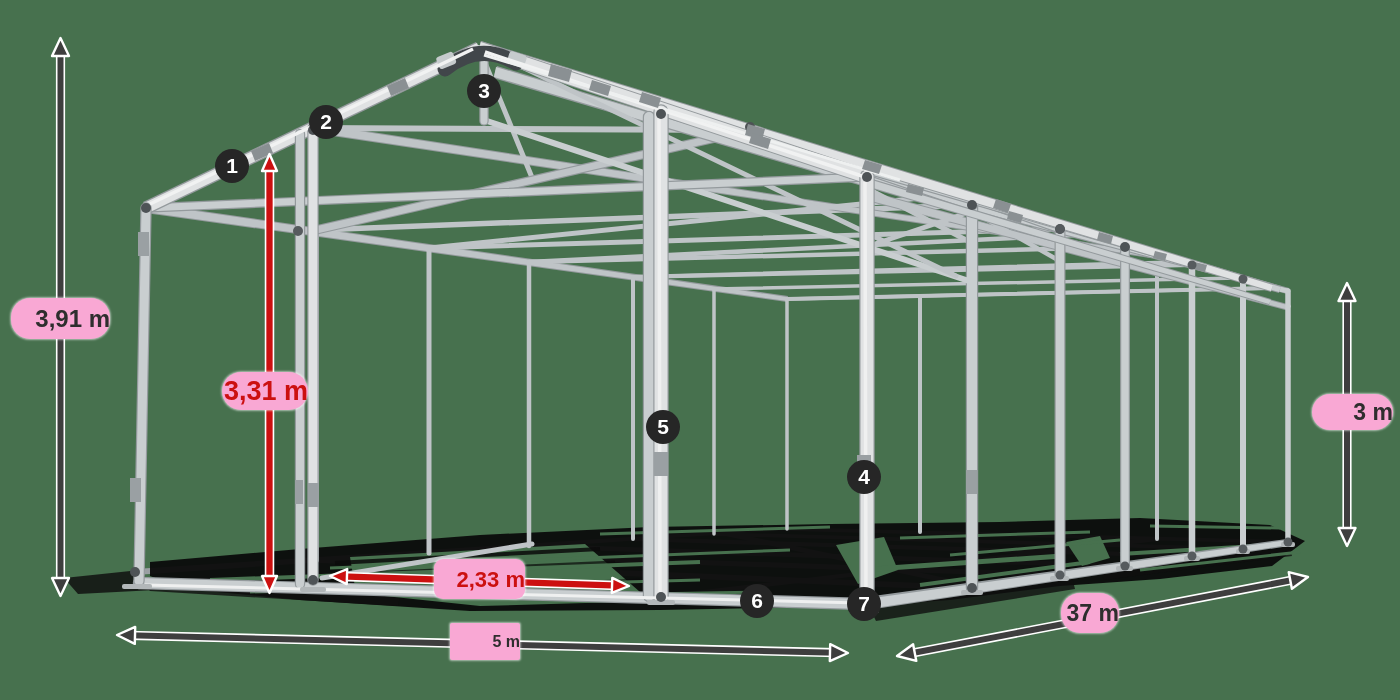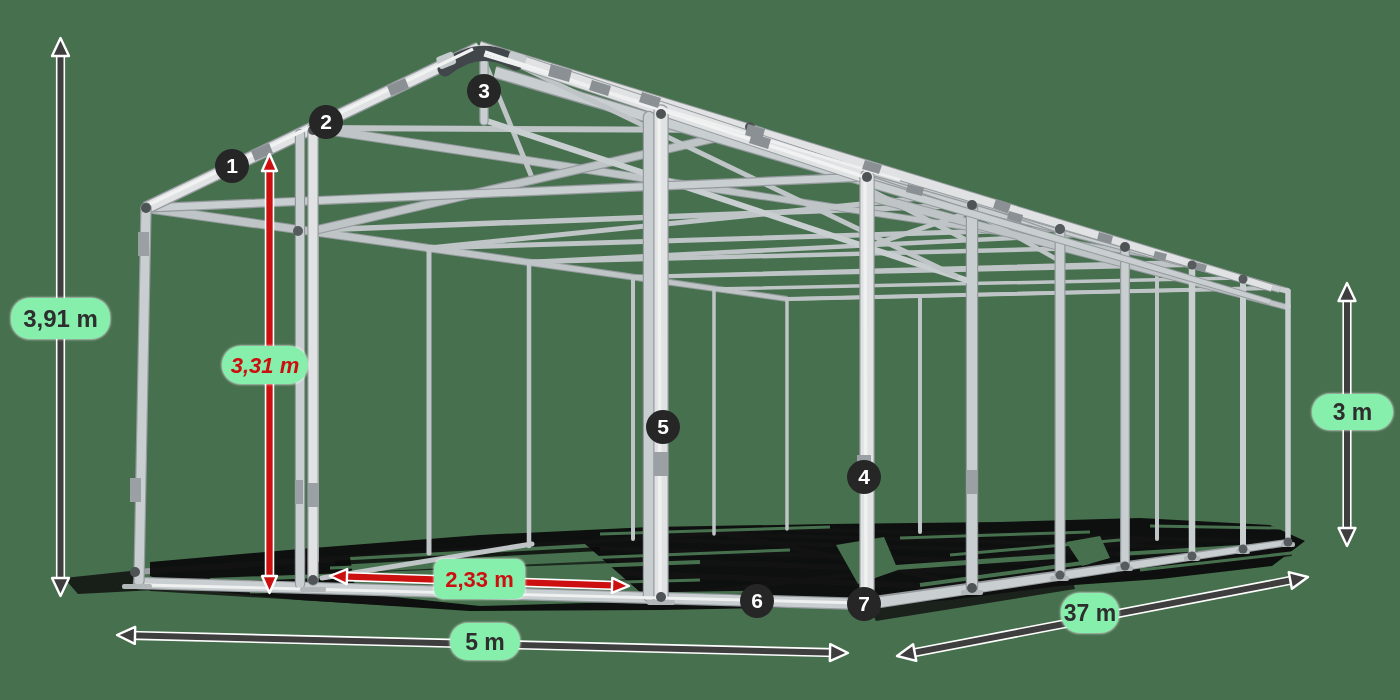--- a/index.html
+++ b/index.html
@@ -1,15 +1,15 @@
 <!DOCTYPE html>
 <html><head><meta charset="utf-8">
 <style>
 html,body{margin:0;padding:0;width:1400px;height:700px;overflow:hidden;background:#47714e;}
-.pill{position:absolute;background:#86efac;text-align:center;font-family:"Liberation Sans",sans-serif;
+.pill{position:absolute;background:#f9a8d4;text-align:right;font-family:"Liberation Sans",sans-serif;
 font-weight:bold;box-shadow:0 0 2px 1px rgba(255,255,255,0.55);}
 svg{position:absolute;left:0;top:0;}
 </style></head>
 <body>
 <svg width="1400" height="700" viewBox="0 0 1400 700">
 <line x1="972" y1="588" x2="316" y2="560" stroke="#9aa0a3" stroke-width="5.5" stroke-linecap="round"></line>
 <line x1="1060" y1="575" x2="429" y2="553" stroke="#9aa0a3" stroke-width="5" stroke-linecap="round"></line>
 <line x1="1125" y1="566" x2="529" y2="546" stroke="#9aa0a3" stroke-width="4.5" stroke-linecap="round"></line>
 <line x1="1192" y1="556" x2="633" y2="539" stroke="#9aa0a3" stroke-width="4" stroke-linecap="round"></line>
 <line x1="1243" y1="549" x2="714" y2="534" stroke="#9aa0a3" stroke-width="3.5" stroke-linecap="round"></line>
@@ -224,17 +224,17 @@
     <text x="864" y="484" text-anchor="middle" font-family="Liberation Sans, sans-serif" font-size="21" font-weight="bold" fill="#ffffff">4</text>
 <circle cx="663" cy="427" r="17" fill="#262626"></circle>
     <text x="663" y="434" text-anchor="middle" font-family="Liberation Sans, sans-serif" font-size="21" font-weight="bold" fill="#ffffff">5</text>
 <circle cx="757" cy="601" r="17" fill="#262626"></circle>
     <text x="757" y="608" text-anchor="middle" font-family="Liberation Sans, sans-serif" font-size="21" font-weight="bold" fill="#ffffff">6</text>
 <circle cx="864" cy="604" r="17" fill="#262626"></circle>
     <text x="864" y="611" text-anchor="middle" font-family="Liberation Sans, sans-serif" font-size="21" font-weight="bold" fill="#ffffff">7</text>
 
 </svg>
 <div class="pill" style="left:11px;top:298px;width:99px;height:41px;line-height:42px;color:#2e2e2e;font-size:24px;border-radius:19px;">3,91 m</div>
-<div class="pill" style="left:222px;top:346px;width:86px;height:38px;line-height:39px;color:#cc1010;font-size:22px;border-radius:19px;font-style:italic;">3,31 m</div>
+<div class="pill" style="left:222px;top:372px;width:86px;height:38px;line-height:39px;color:#cc1010;font-size:27px;border-radius:19px;">3,31 m</div>
 <div class="pill" style="left:434px;top:559px;width:91px;height:40px;line-height:41px;color:#cc1010;font-size:22px;border-radius:9px;">2,33 m</div>
-<div class="pill" style="left:450px;top:623px;width:70px;height:37px;line-height:38px;color:#2e2e2e;font-size:23px;border-radius:18px;">5 m</div>
+<div class="pill" style="left:450px;top:623px;width:70px;height:37px;line-height:38px;color:#2e2e2e;font-size:16px;border-radius:2px;">5 m</div>
 <div class="pill" style="left:1061px;top:593px;width:58px;height:40px;line-height:41px;color:#2e2e2e;font-size:23px;border-radius:19px;">37 m</div>
 <div class="pill" style="left:1312px;top:394px;width:81px;height:36px;line-height:37px;color:#2e2e2e;font-size:23px;border-radius:18px;">3 m</div>
 
 </body></html>

